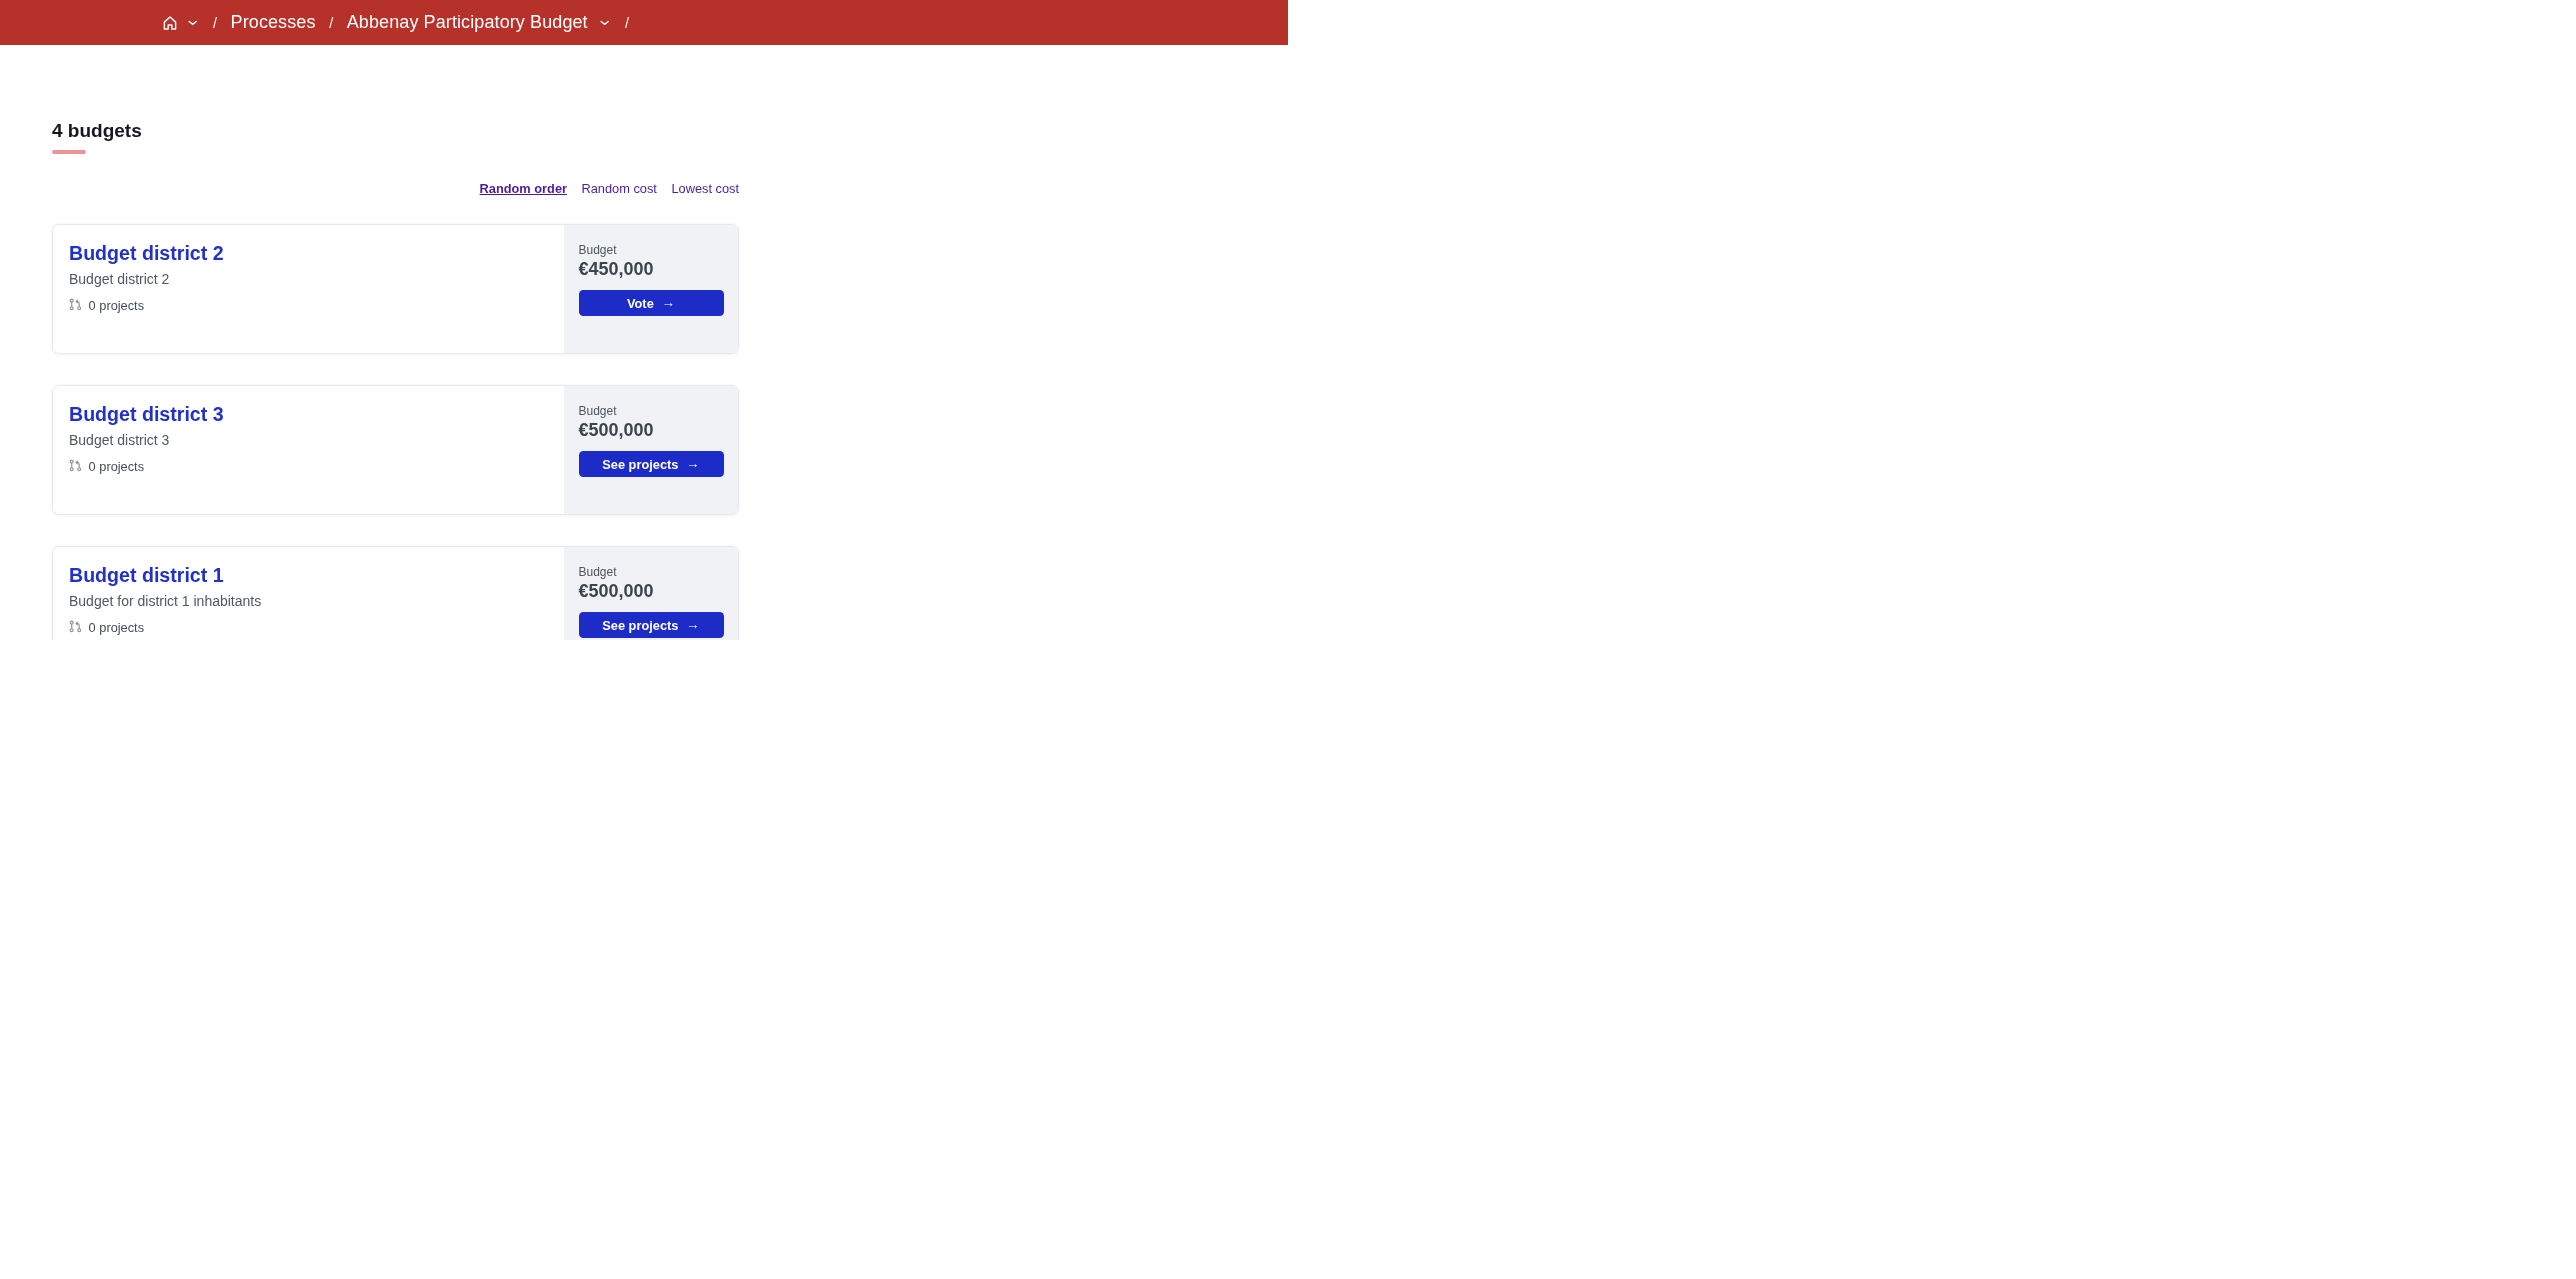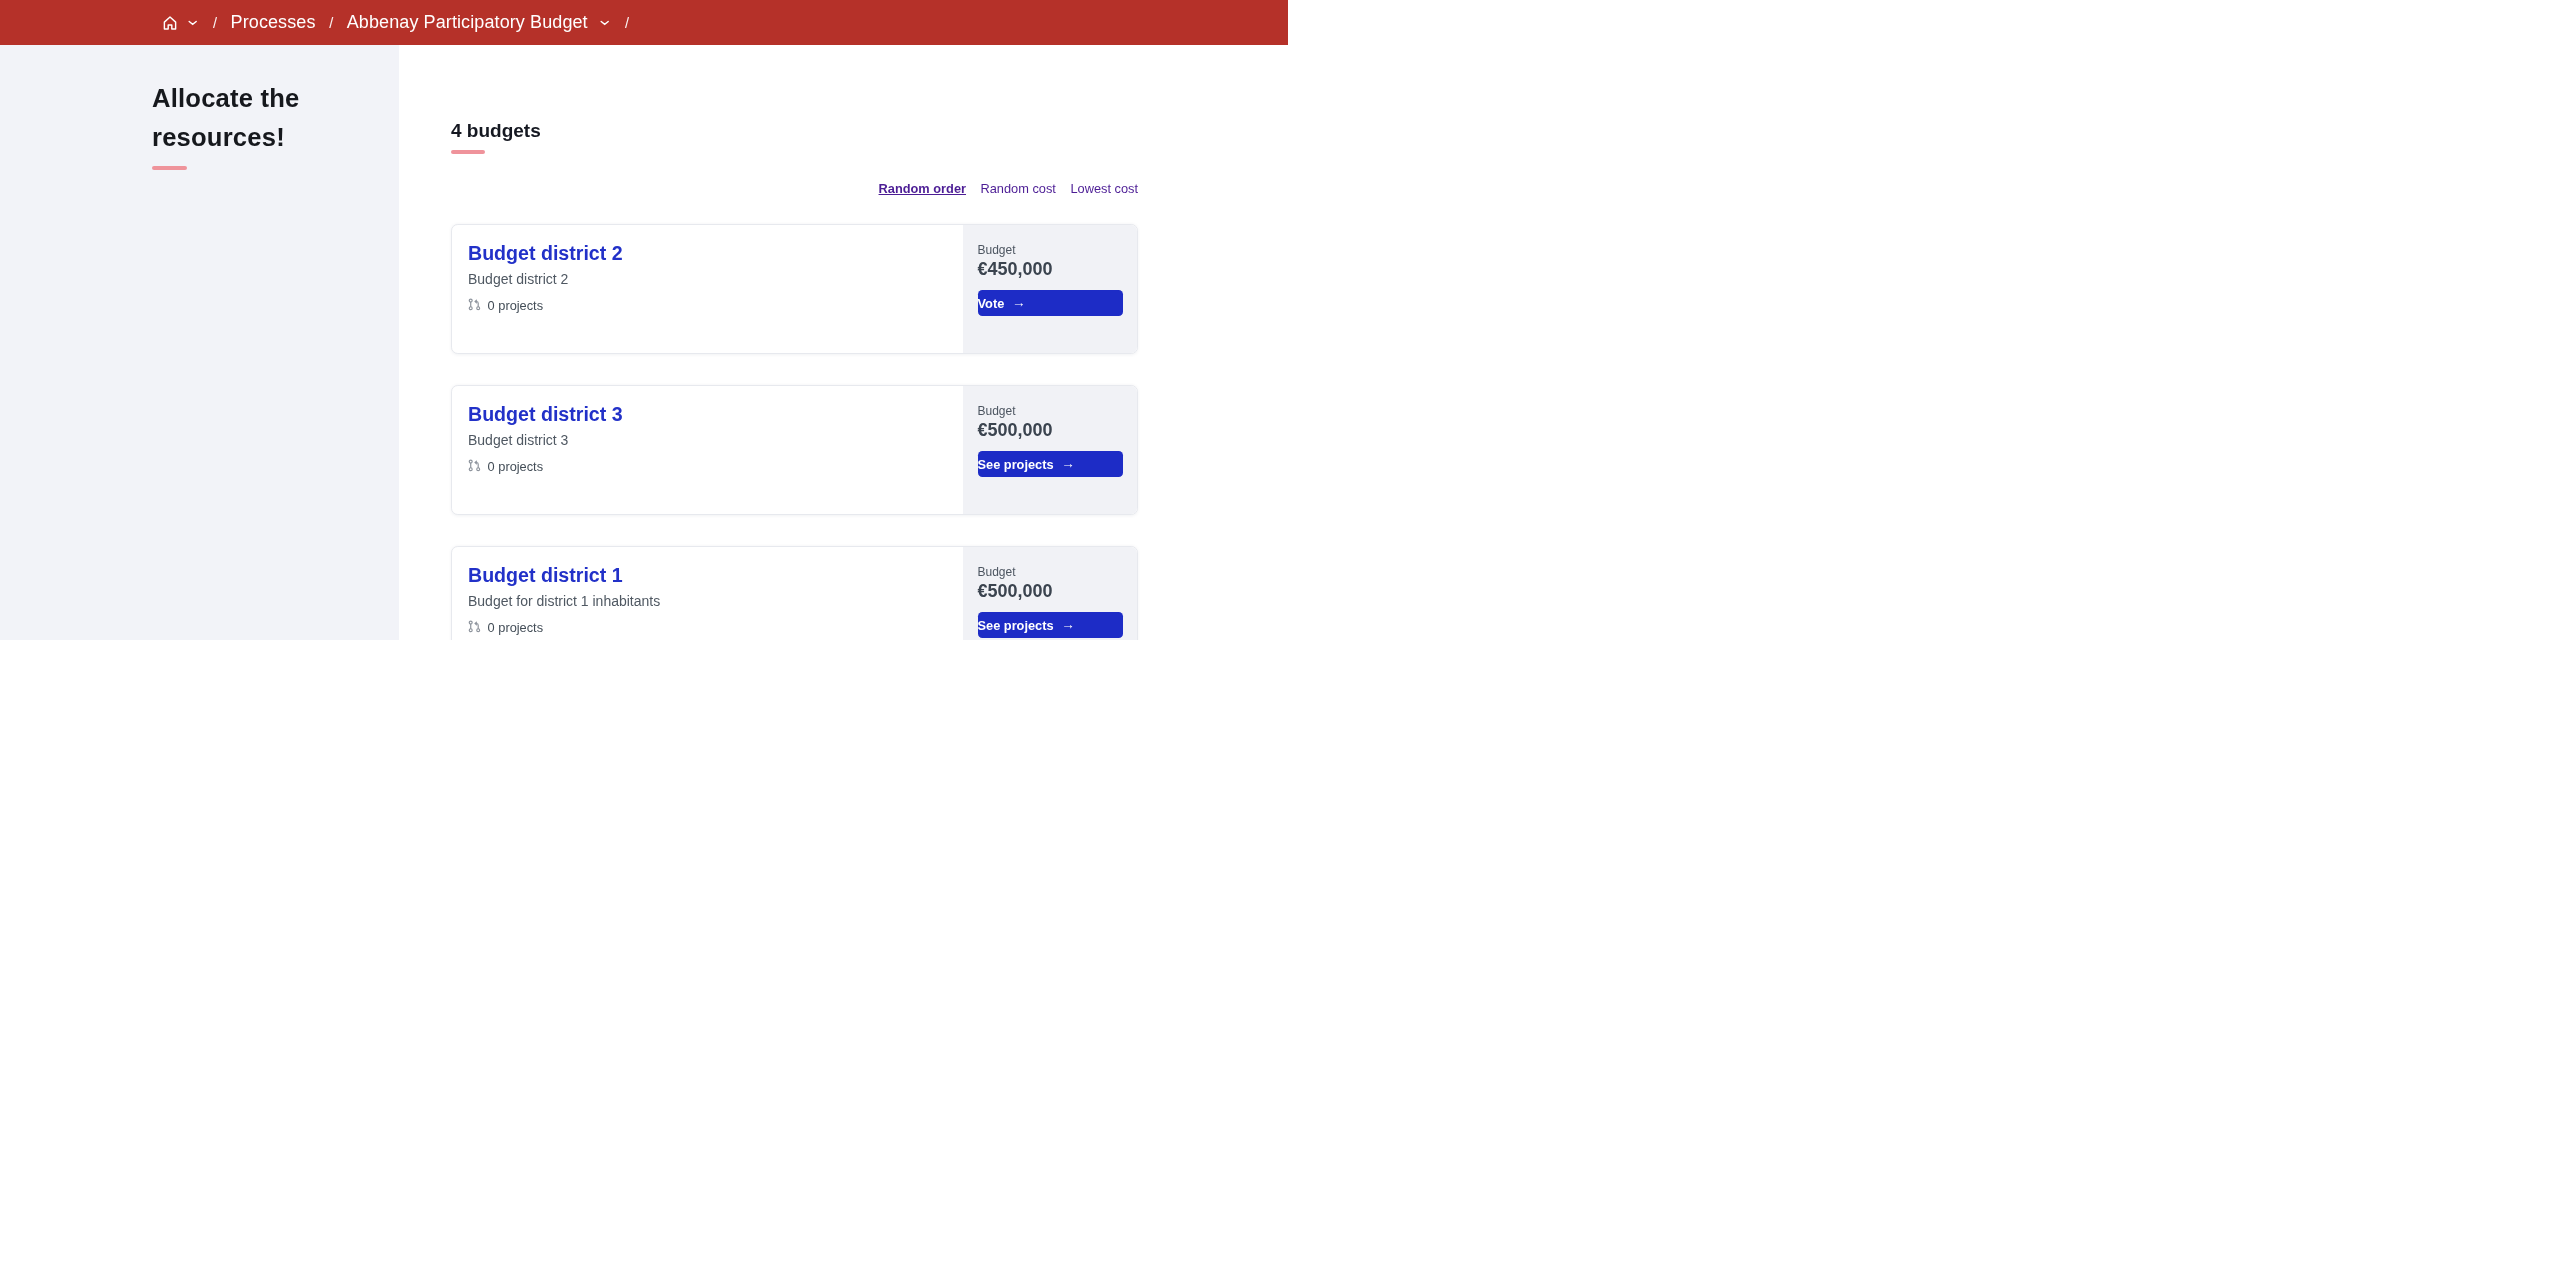--- a/index.html
+++ b/index.html
@@ -38,21 +38,21 @@
           border-radius:6.8px; box-shadow:0 0.9px 3.4px rgba(20,30,60,.06); margin-bottom:31px; overflow:hidden; }
   .card-body { flex:1; padding:17px 16px; }
   .card-title { font-size:19.6px; font-weight:700; color:#2231c8; text-decoration:none; cursor:pointer; line-height:1.2; display:inline-block; }
   .card-desc { margin-top:6px; font-size:14px; color:#4f5862; }
   .card-meta { margin-top:10.2px; display:flex; align-items:center; gap:6px; font-size:12.8px; color:#434d57; }
 
   .card-panel { width:174px; flex-shrink:0; background:#f1f2f6; padding:18px 14.5px 0 14.5px; }
   .panel-label { font-size:12px; color:#4c5560; }
   .panel-amount { margin-top:1.7px; font-size:18px; font-weight:700; color:#3b444f; }
   .cta { margin-top:10.2px; width:100%; height:26.4px; background:#1d2cc6; color:#ffffff; border:none; border-radius:4.3px;
-         font-family:inherit; font-size:12.8px; font-weight:700; display:flex; align-items:center; gap:7.7px; cursor:pointer; }
+         font-family:inherit; font-size:12.8px; font-weight:700; display:flex; align-items:center; justify-content:center; gap:7.7px; cursor:pointer; }
   .cta .arrow { font-weight:400; font-size:13.6px; line-height:1; }
 </style>
 </head>
 <body>
 
 <div class="page">
 
   <header class="topbar">
     <nav class="breadcrumb">
       <a class="bc-home">
@@ -73,24 +73,20 @@
         <svg width="9.4" height="6" viewBox="0 0 12 7" fill="none" stroke="#ffffff" stroke-width="1.8" stroke-linecap="round">
           <path d="M1.5 1.5 L6 5.3 L10.5 1.5"></path>
         </svg>
       </button>
       <span class="bc-sep">/</span>
     </nav>
   </header>
 
   <div class="layout">
 
-    <aside class="sidebar">
-      <h1>Allocate the resources!</h1>
-      <div class="accent-bar"></div>
-    </aside>
 
     <main class="main">
       <div class="content">
 
         <h2>4 budgets</h2>
         <div class="accent-bar"></div>
 
         <div class="sort-row">
           <a class="sort-link active">Random order</a>
           <a class="sort-link">Random cost</a>

